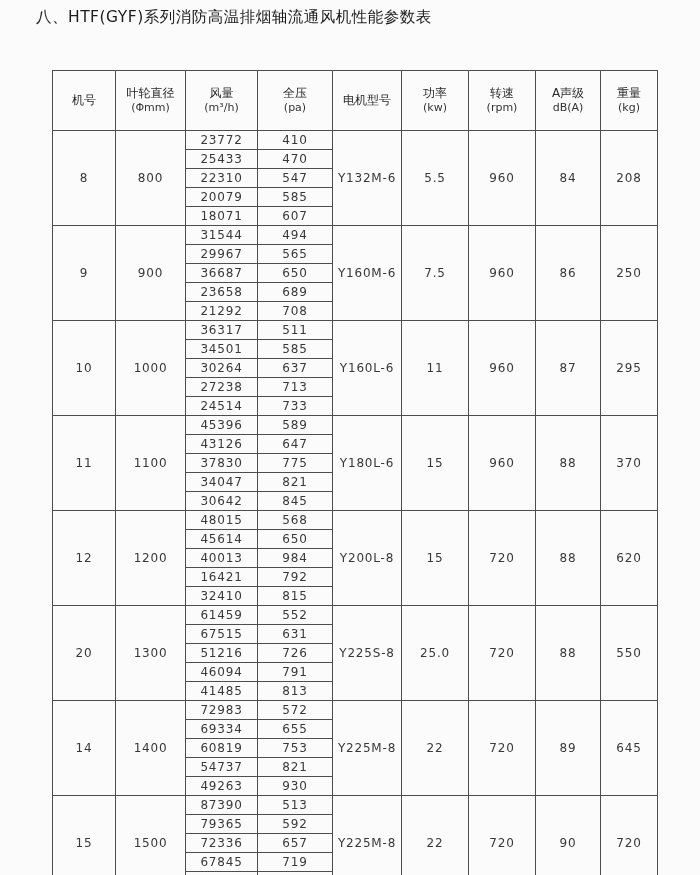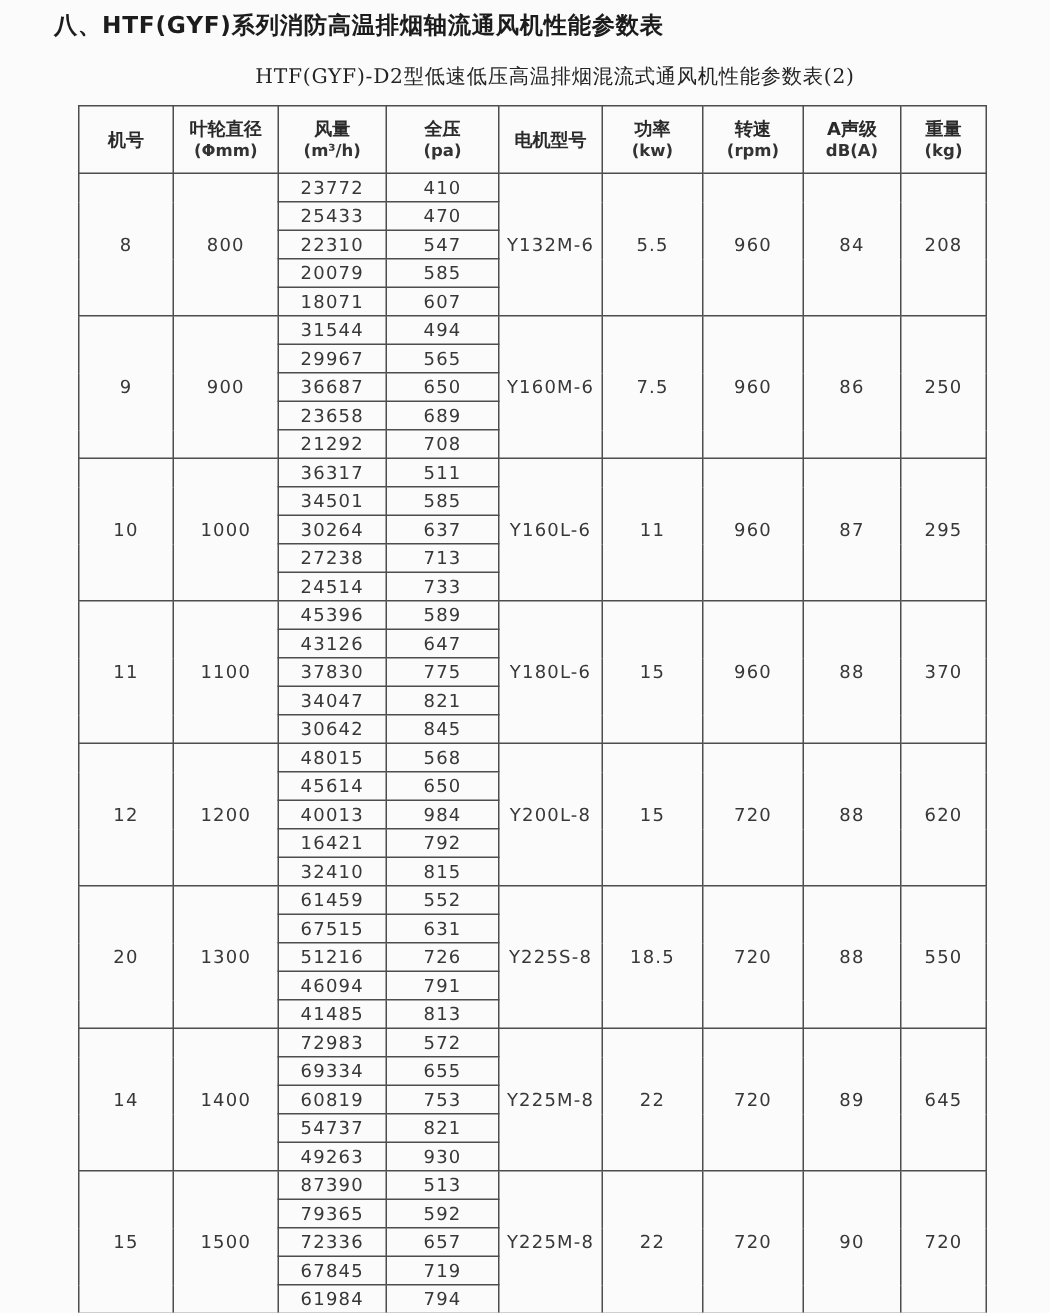--- a/index.html
+++ b/index.html
@@ -14,21 +14,21 @@
     font-family: "DejaVu Sans", "Liberation Sans", sans-serif;
     color: var(--ink);
     overflow: hidden;
   }
   .page { position: relative; width: 700px; height: 875px; }
 
   .title {
     position: absolute;
     left: 36px; top: 7px;
     font-size: 15.5px;
-    font-weight: bold;
+    font-weight: normal;
     letter-spacing: 0.5px;
     color: #1c1c1c;
     font-family: "DejaVu Sans", "Liberation Sans", sans-serif;
   }
   .subtitle {
     position: absolute;
     left: 40px; right: 0; top: 42px;
     text-align: center;
     font-size: 13.5px;
     color: #242424;
@@ -44,22 +44,22 @@
     table-layout: fixed;
   }
   .spec-table th, .spec-table td {
     border: 1px solid var(--border);
     text-align: center;
     vertical-align: middle;
     overflow: hidden;
     white-space: nowrap;
   }
   .spec-table th {
-    height: 45px;
-    font-weight: bold;
+    height: 60px;
+    font-weight: normal;
     font-size: 12px;
     color: #2a2a2a;
     line-height: 1.25;
     padding: 4px 0;
   }
   .spec-table th .h-unit {
     font-size: 11px;
     color: #333;
   }
   .spec-table td {
@@ -69,21 +69,20 @@
     letter-spacing: 0.8px;
     color: #383838;
     padding: 0;
   }
 </style>
 </head>
 <body>
 
 <div class="page">
   <h1 class="title">八、HTF(GYF)系列消防高温排烟轴流通风机性能参数表</h1>
-  <div class="subtitle">HTF(GYF)-D2型低速低压高温排烟混流式通风机性能参数表(2)</div>
 
   <table class="spec-table">
     <colgroup>
       <col style="width:63px">
         <col style="width:70px">
         <col style="width:72px">
       <col style="width:75px">
         <col style="width:69px">
         <col style="width:67px">
       <col style="width:67px">
@@ -263,21 +262,21 @@
         <tr>
           <td>32410</td>
           <td>815</td>
         </tr>
         <tr>
           <td rowspan="5">20</td>
           <td rowspan="5">1300</td>
           <td>61459</td>
           <td>552</td>
           <td rowspan="5">Y225S-8</td>
-          <td rowspan="5">18.5</td>
+          <td rowspan="5">25.0</td>
           <td rowspan="5">720</td>
           <td rowspan="5">88</td>
           <td rowspan="5">550</td>
         </tr>
         <tr>
           <td>67515</td>
           <td>631</td>
         </tr>
         <tr>
           <td>51216</td>

